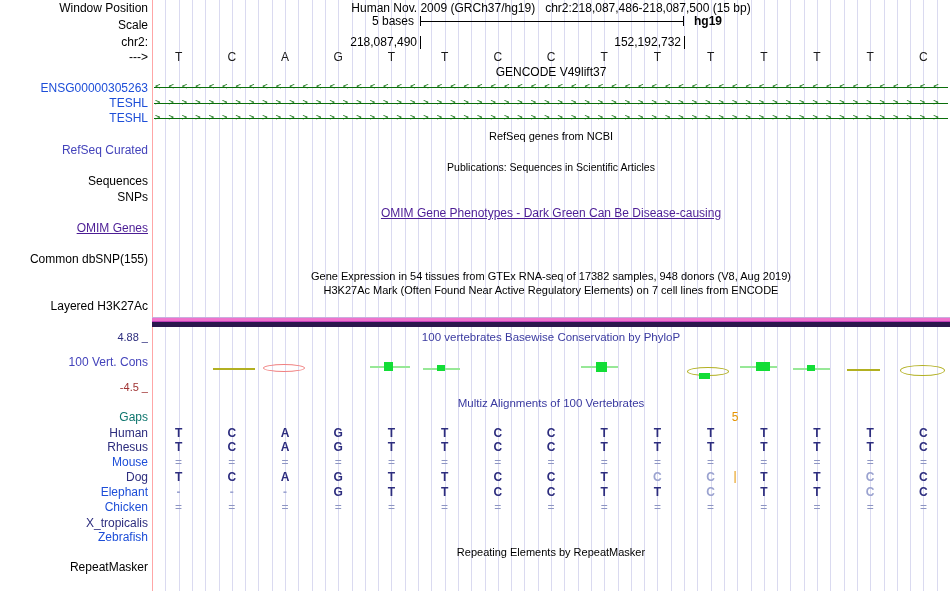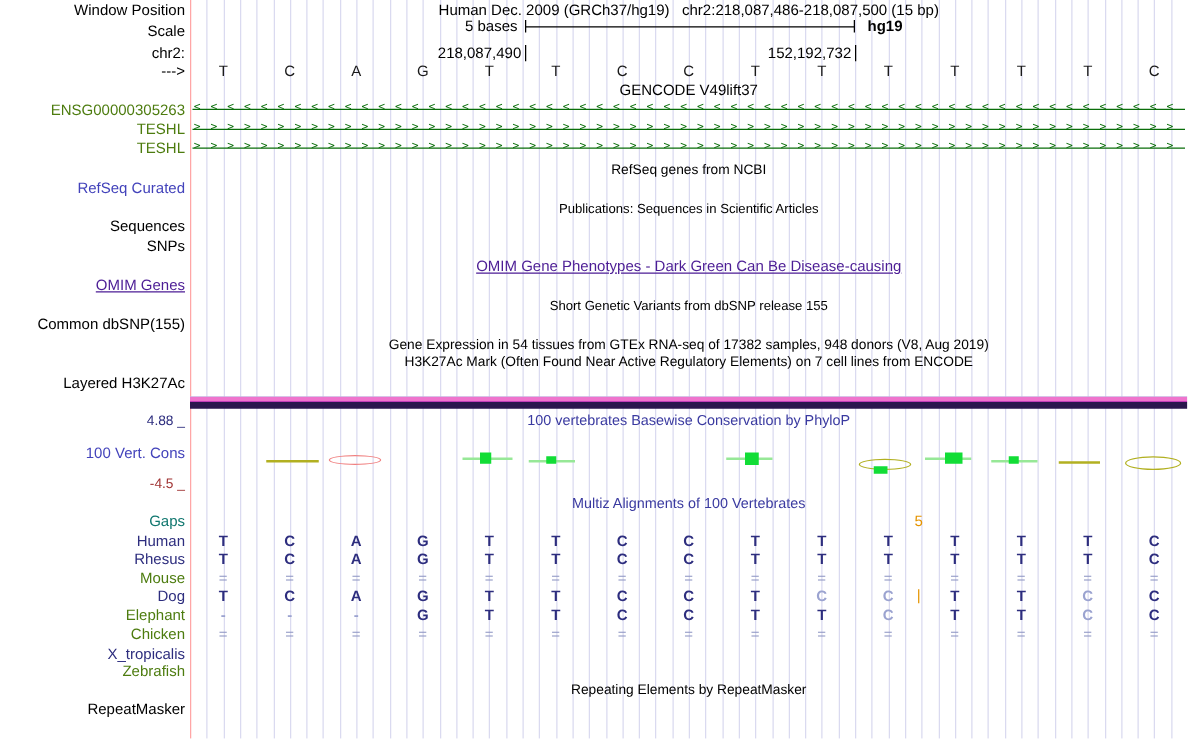--- a/index.html
+++ b/index.html
@@ -3,21 +3,21 @@
 <meta charset="utf-8">
 <style>
   html,body{margin:0;padding:0;background:#fff;}
   #browser{position:relative;width:950px;height:591px;background:#fff;overflow:hidden;
            font-family:"Liberation Sans",sans-serif;}
   .gridline{position:absolute;top:0;bottom:0;width:1px;background:#dadaf0;}
   #edge-line{position:absolute;left:152px;top:0;bottom:0;width:1px;background:#ffa6a6;z-index:1;}
   .lbl{position:absolute;right:802px;white-space:nowrap;font-size:12px;line-height:14px;z-index:3;}
   .caption{position:absolute;left:152px;width:798px;text-align:center;white-space:nowrap;z-index:3;line-height:13px;}
   .c-black{color:#000;}
-  .c-green{color:#4d7c0f;margin-left:48px;}
+  .c-green{color:#1d4ed8;margin-left:48px;}
   .c-green2{color:#4c1d95;text-decoration:underline;}
   .c-blue{color:#4343bb;}
   .c-navy{color:#2d2d7e;}
   .c-navyblue{color:#3a3aa0;}
   .c-maroon{color:#a03333;}
   .c-orange{color:#0f766e;}
   .title{position:absolute;left:152px;width:798px;top:1px;text-align:center;font-size:12px;color:#000;
          white-space:pre;z-index:3;}
   .base{position:absolute;transform:translateX(-50%);font-size:12px;color:#1a1a1a;z-index:3;}
   .acell{position:absolute;transform:translateX(-50%);font-size:12px;font-weight:bold;z-index:3;}
@@ -98,21 +98,21 @@
     <div class="gridline" style="left: 258.4px;"></div>
     <div class="gridline" style="left: 245.1px;"></div>
     <div class="gridline" style="left: 231.8px;"></div>
     <div class="gridline" style="left: 218.5px;"></div>
     <div class="gridline" style="left: 205.2px;"></div>
     <div class="gridline" style="left: 191.9px;"></div>
     <div class="gridline" style="left: 178.6px;"></div>
     <div class="gridline" style="left: 165.3px;"></div>
   <div id="edge-line"></div>
 
-  <div class="title">Human Dec. 2009 (GRCh37/hg19)   chr2:218,087,486-218,087,500 (15 bp)</div>
+  <div class="title">Human Nov. 2009 (GRCh37/hg19)   chr2:218,087,486-218,087,500 (15 bp)</div>
 
   <div id="scale-label">5 bases</div>
   <div id="ruler-line"></div>
   <div class="ruler-tick" style="left:420px"></div>
   <div class="ruler-tick" style="left:683px"></div>
   <div id="assembly-label">hg19</div>
 
   <div id="pos-left">218,087,490</div>
   <div id="pos-right">152,192,732</div>
   <div class="pos-tick" style="left:420px"></div>
@@ -145,21 +145,20 @@
     <div class="lbl c-navy" style="top: 470px;">Dog</div>
     <div class="lbl c-green" style="top: 485px;">Elephant</div>
     <div class="lbl c-green" style="top: 500px;">Chicken</div>
     <div class="lbl c-navy" style="top: 516px;">X_tropicalis</div>
     <div class="lbl c-green" style="top: 530px;">Zebrafish</div>
     <div class="lbl c-black" style="top: 560px;">RepeatMasker</div>
     <div class="caption c-black" style="top: 66px; font-size: 12px;">GENCODE V49lift37</div>
     <div class="caption c-black" style="top: 161px; font-size: 10.5px;">Publications: Sequences in Scientific Articles</div>
     <div class="caption c-black" style="top: 130px; font-size: 11px;">RefSeq genes from NCBI</div>
     <div class="caption c-green2" style="top: 207px; font-size: 12px;">OMIM Gene Phenotypes - Dark Green Can Be Disease-causing</div>
-    <div class="caption c-black" style="top: 239px; font-size: 10.5px;">Short Genetic Variants from dbSNP release 155</div>
     <div class="caption c-black" style="top: 270px; font-size: 11px;">Gene Expression in 54 tissues from GTEx RNA-seq of 17382 samples, 948 donors (V8, Aug 2019)</div>
     <div class="caption c-black" style="top: 284px; font-size: 11px;">H3K27Ac Mark (Often Found Near Active Regulatory Elements) on 7 cell lines from ENCODE</div>
     <div class="caption c-navyblue" style="top: 331px; font-size: 11.5px;">100 vertebrates Basewise Conservation by PhyloP</div>
     <div class="caption c-navyblue" style="top: 397px; font-size: 11.5px;">Multiz Alignments of 100 Vertebrates</div>
     <div class="caption c-black" style="top: 546px; font-size: 11px;">Repeating Elements by RepeatMasker</div>
     <div class="base" style="left: 178.6px; top: 50px;">T</div>
     <div class="base" style="left: 231.8px; top: 50px;">C</div>
     <div class="base" style="left: 285px; top: 50px;">A</div>
     <div class="base" style="left: 338.2px; top: 50px;">G</div>
     <div class="base" style="left: 391.4px; top: 50px;">T</div>

